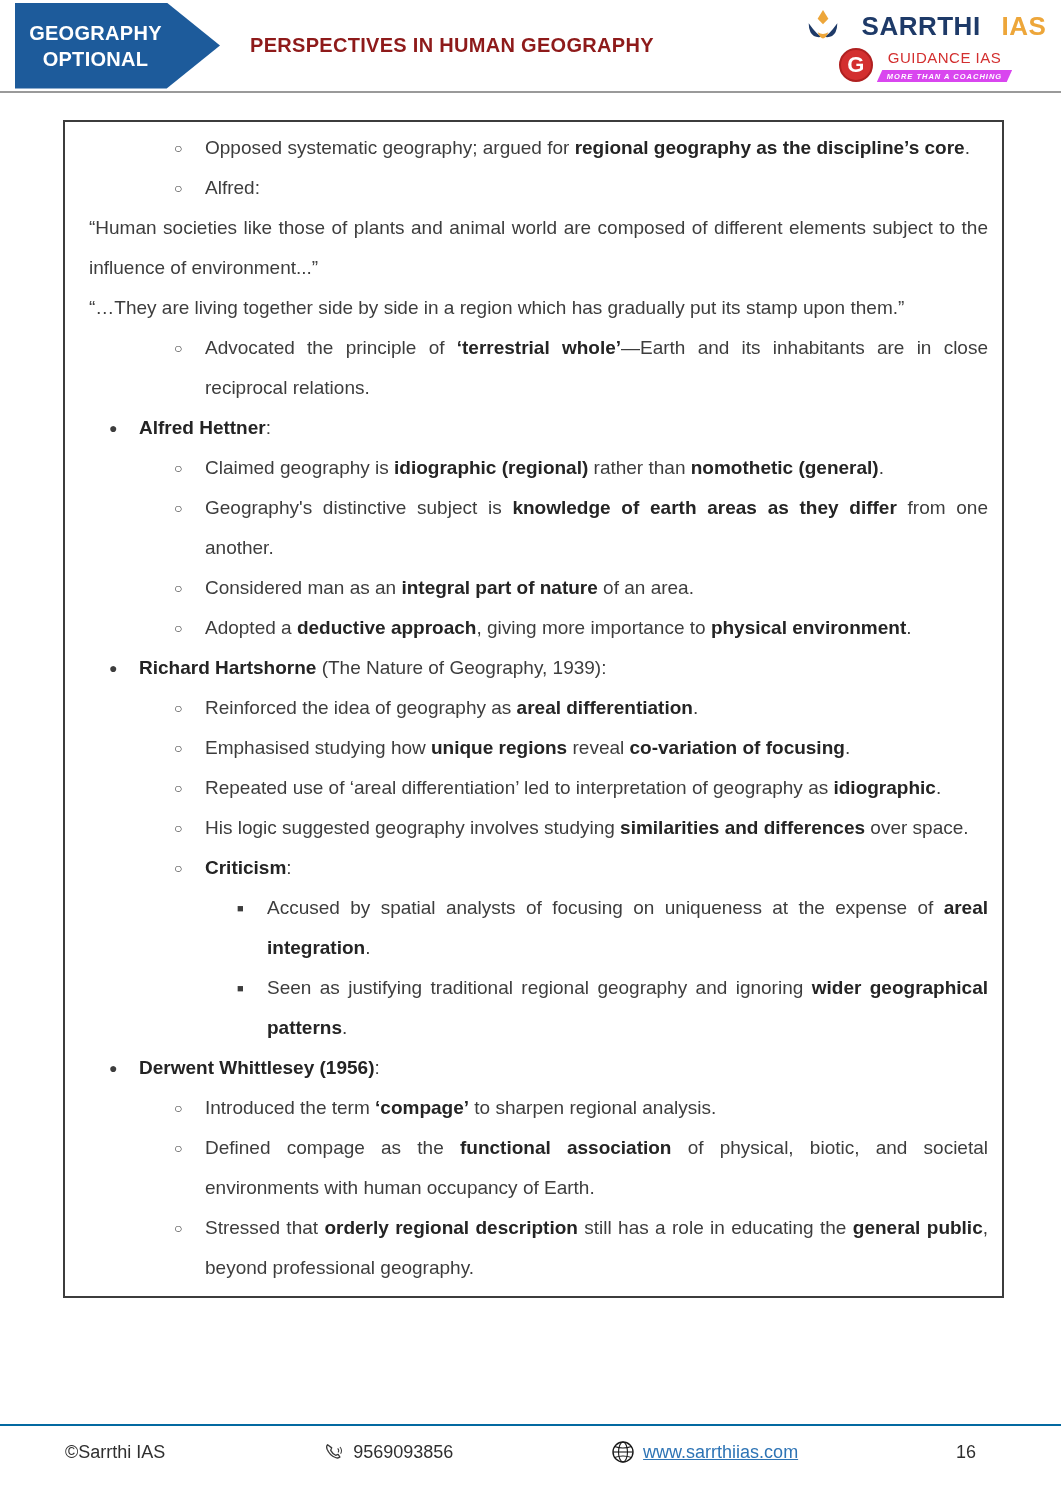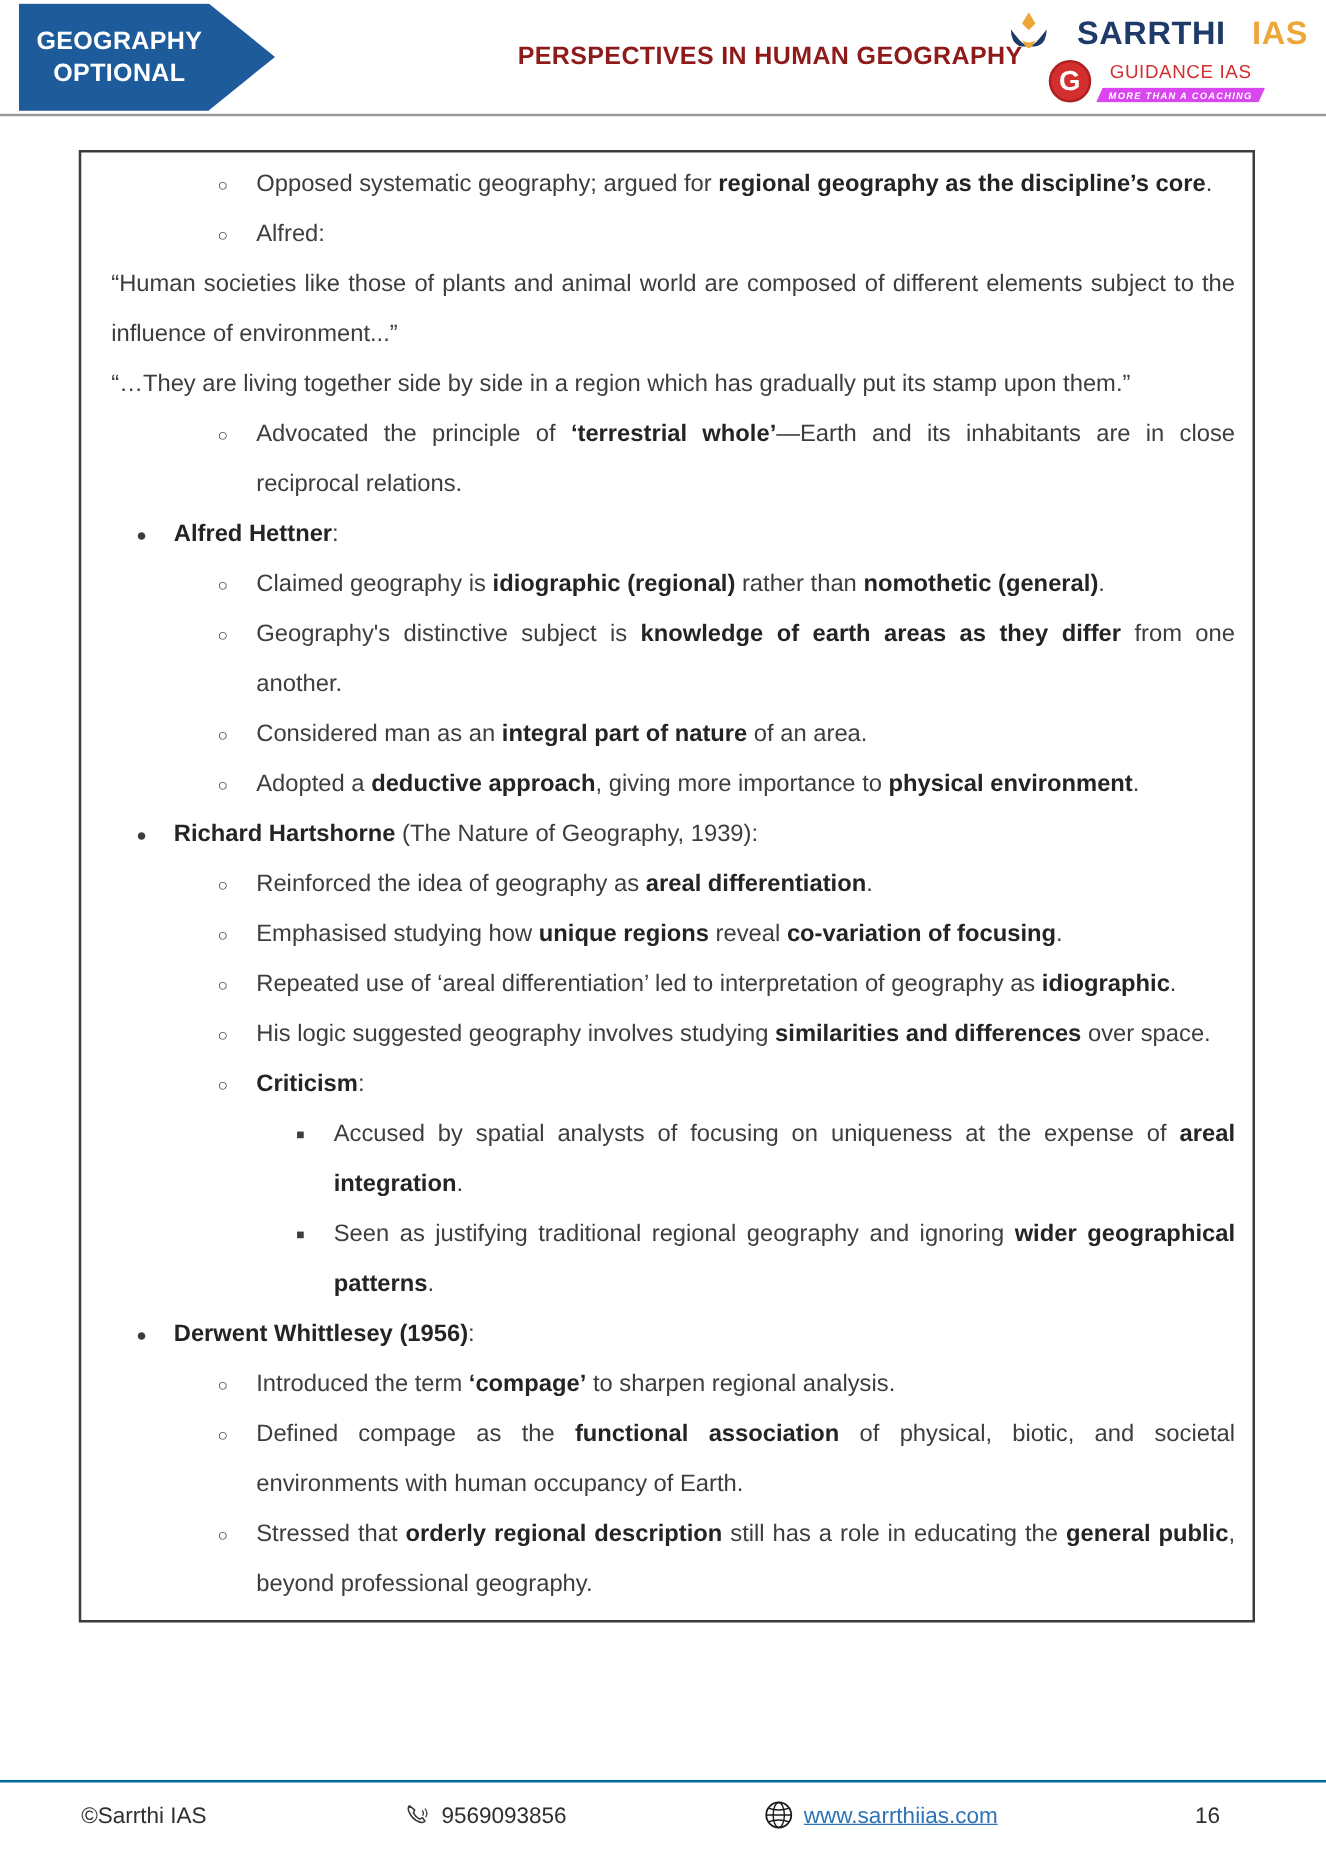--- a/index.html
+++ b/index.html
@@ -24,21 +24,21 @@
     width:205px; height:86px;
     background:#1d5b9b;
     clip-path:polygon(0 0, 74% 0, 100% 50%, 74% 100%, 0 100%);
     display:flex; flex-direction:column; justify-content:center;
     padding-right:44px;
     color:#ffffff; font-weight:bold; font-size:20px;
     text-align:center; line-height:26px; letter-spacing:0.3px;
     flex:0 0 auto;
   }
   .title {
-    flex:1 1 auto; text-align:right;
+    flex:1 1 auto; text-align:left;
     font-size:20px; font-weight:bold; color:#8e1a1a; letter-spacing:0.3px;
     padding-left:30px;
   }
   .logos { flex:0 0 auto; width:215px; margin-right:28px; display:flex; flex-direction:column; align-items:center; gap:4px; }
   .sarrthi-row { display:flex; align-items:center; gap:21px; }
   .sarrthi-name { font-size:26px; font-weight:bold; color:#1e3a68; letter-spacing:0.5px; }
   .sarrthi-suffix { font-size:26px; font-weight:bold; color:#eda63a; letter-spacing:0.5px; }
   .guidance-row { display:flex; align-items:center; gap:4px; }
   .g-badge {
     width:34px; height:34px; border-radius:50%;

